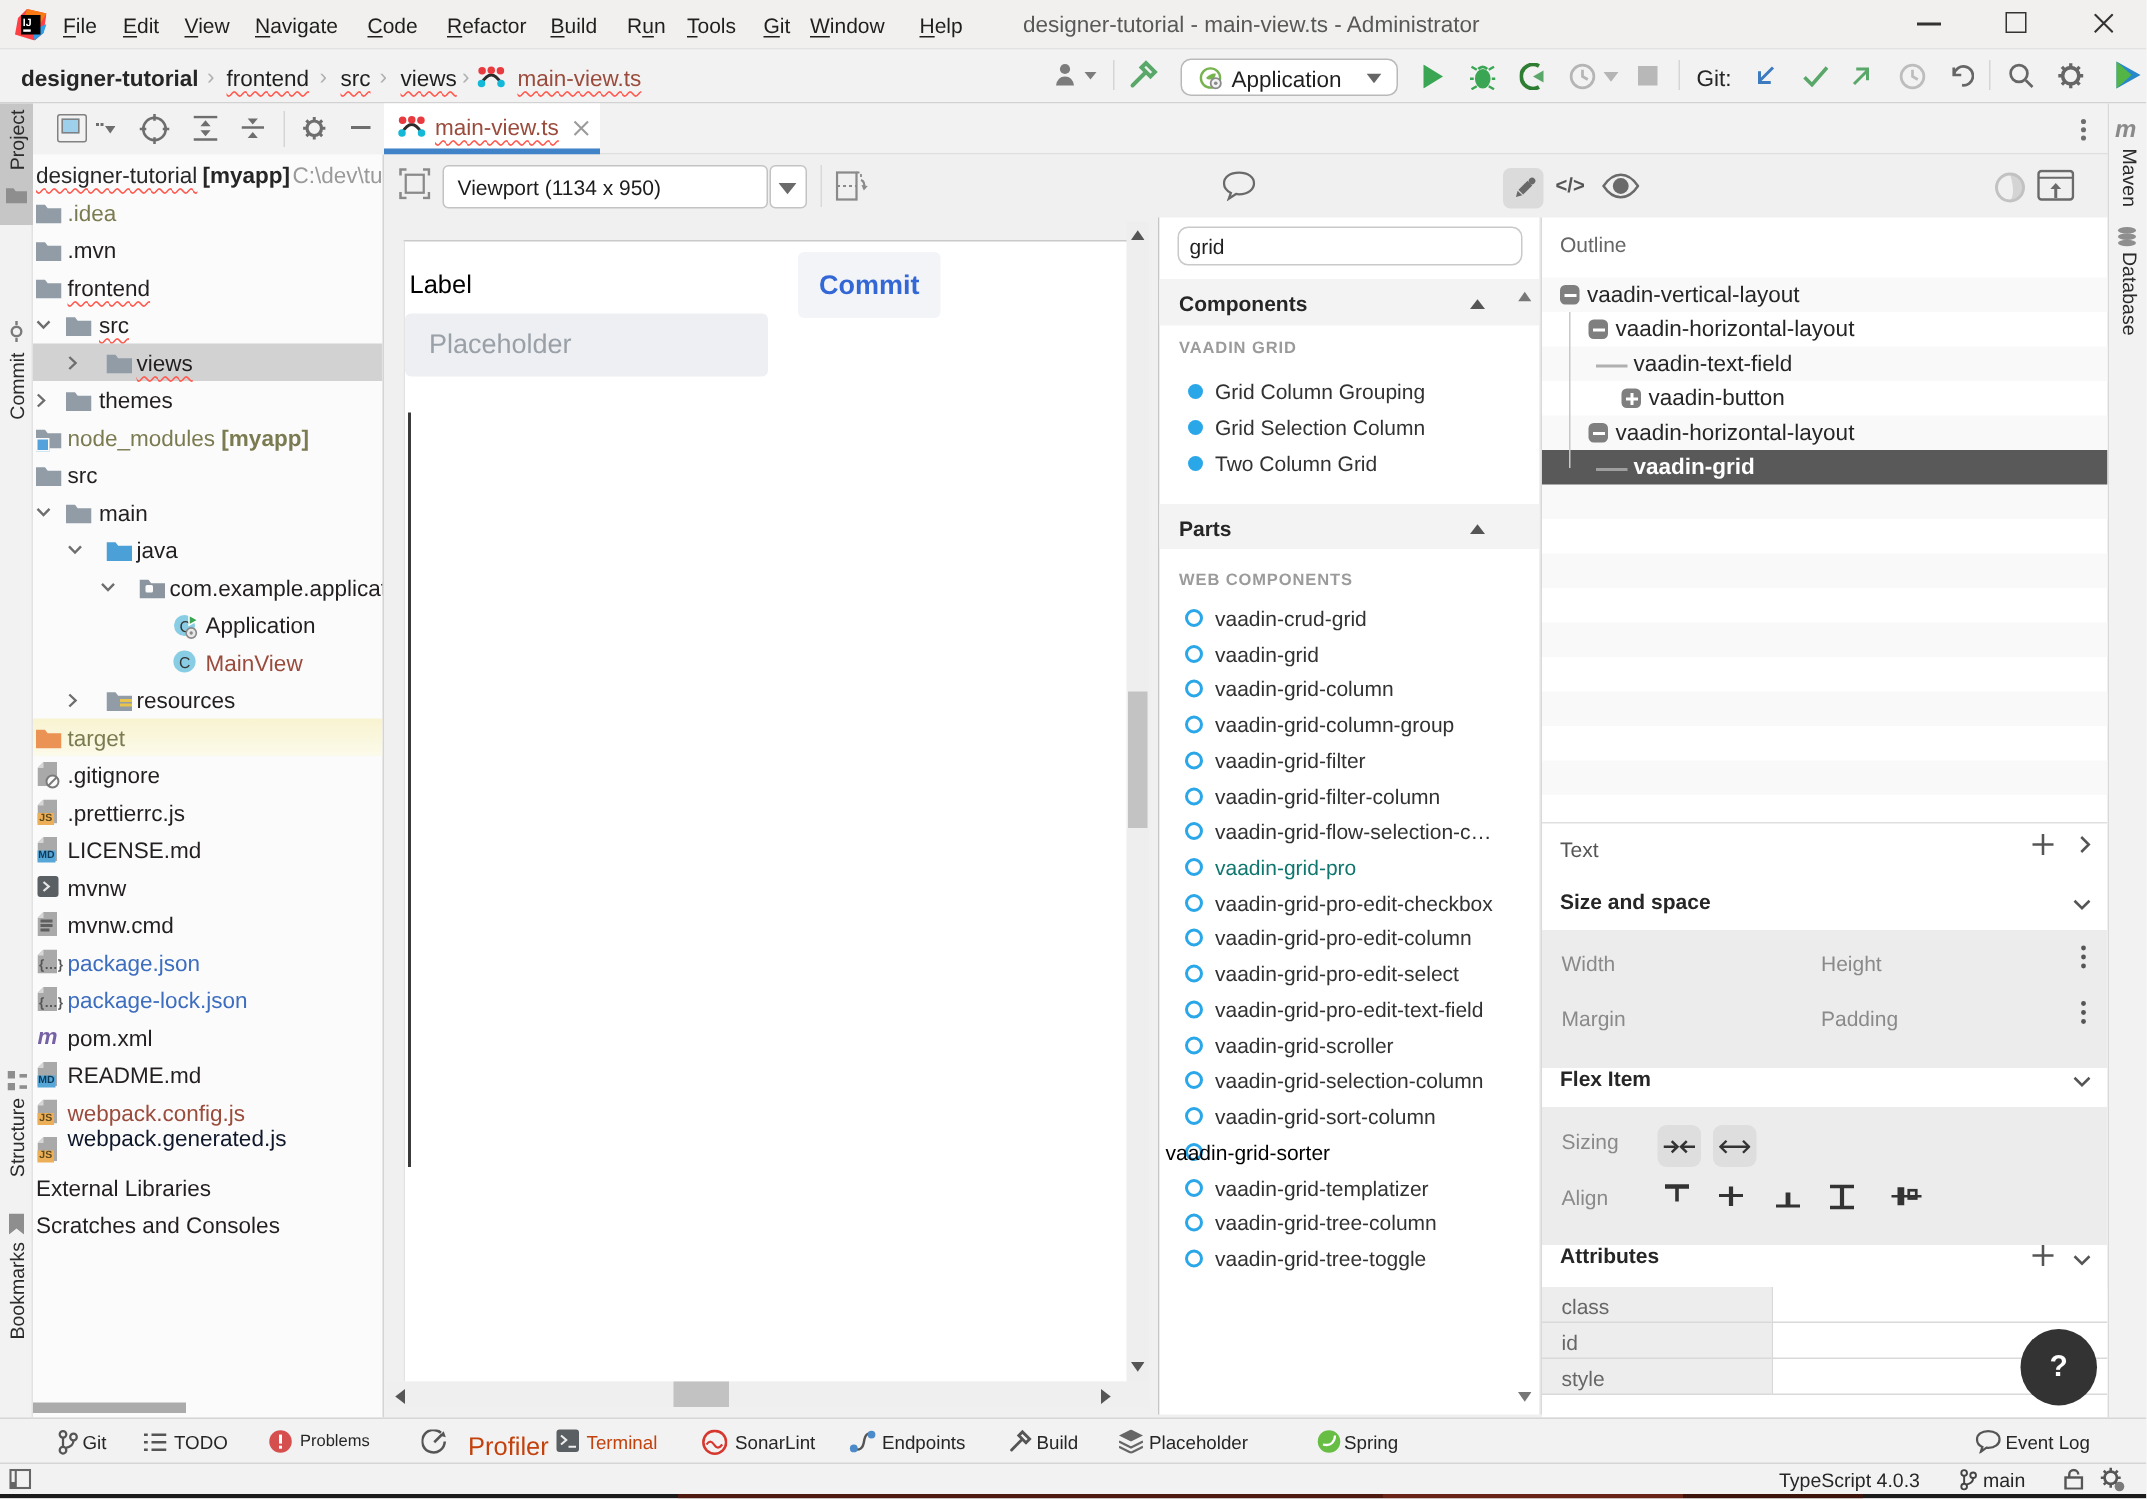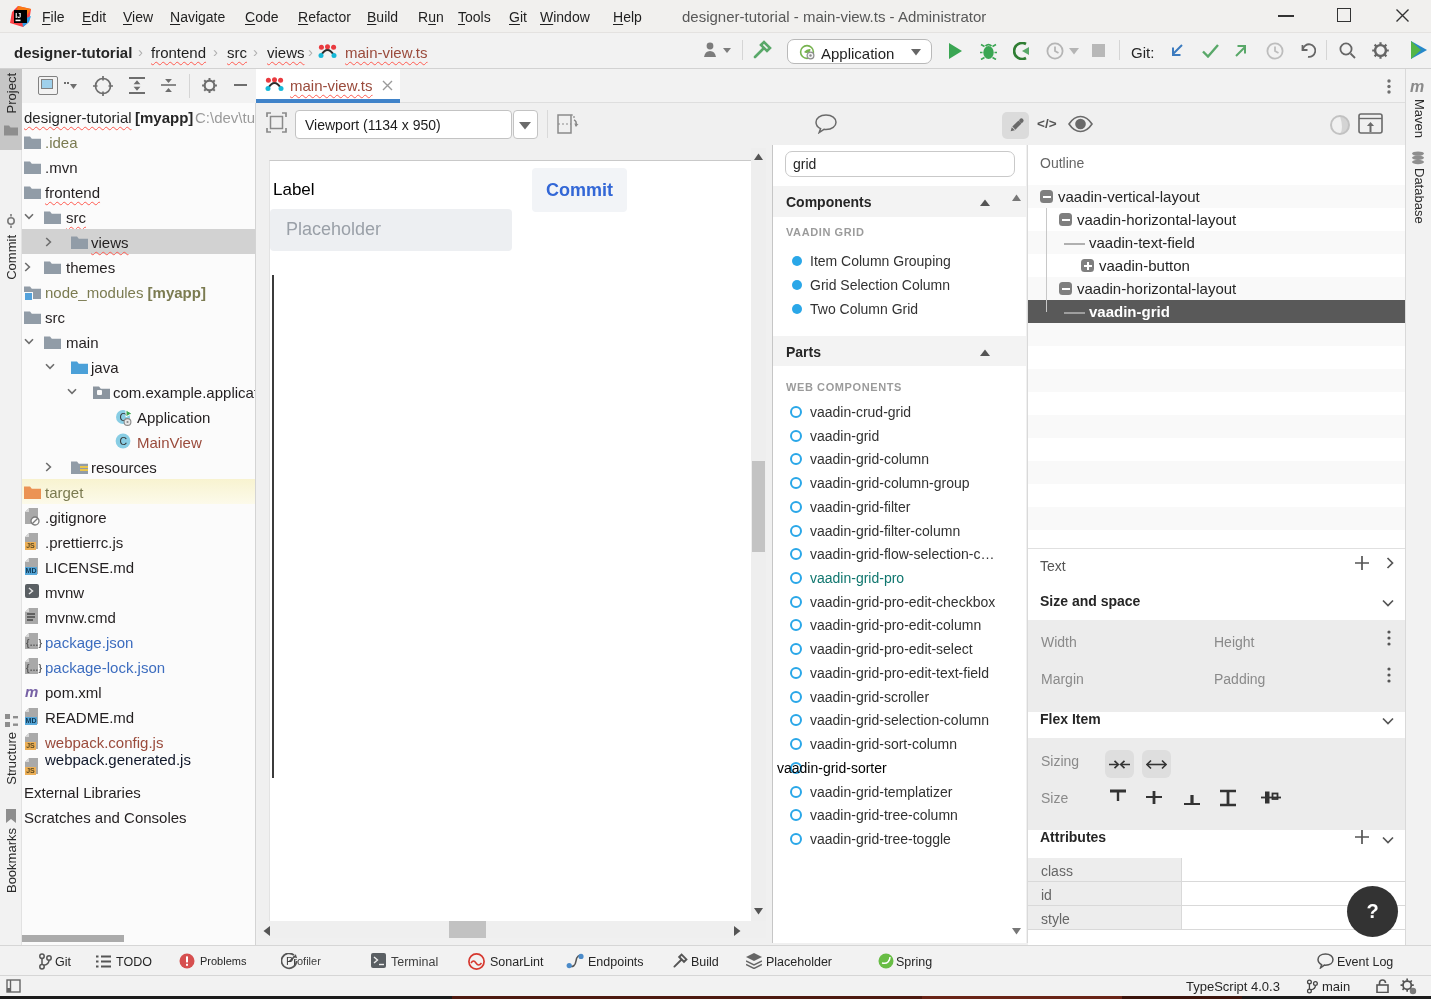--- a/index.html
+++ b/index.html
@@ -469,21 +469,21 @@
   <div class="a" style="left:517px;top:42px;width:253px;height:798px;background:#fff"></div>
   <div class="a" style="left:529px;top:48px;width:230px;height:26px;background:#fff;border:1px solid #c9c9c9;border-radius:7px;box-sizing:border-box"></div>
   <div class="a" style="left:537px;top:53px;color:#1f1f1f">grid</div>
   <div class="a" style="left:517px;top:83px;width:253px;height:31px;background:#f3f3f3"></div>
   <div class="a" style="left:530px;top:91px;font-weight:bold;color:#262626">Components</div>
   <svg class="a" style="left:724px;top:96px" width="10" height="7" viewBox="0 0 10 7">
         <path d="M0 7 h10 l-5 -6.5 z" fill="#555"></path>
       </svg>
   <div class="a" style="left:530px;top:123px;font-size:11px;font-weight:bold;color:#9b9b9b;letter-spacing:.6px">VAADIN GRID</div>
   <div class="a" style="left:536px;top:153px;width:10px;height:10px;border-radius:50%;background:#2aa7e8"></div>
-  <div class="a" style="left:554px;top:150px;color:#323232">Item Column Grouping</div>
+  <div class="a" style="left:554px;top:150px;color:#323232">Grid Column Grouping</div>
   <div class="a" style="left:536px;top:177px;width:10px;height:10px;border-radius:50%;background:#2aa7e8"></div>
   <div class="a" style="left:554px;top:174px;color:#323232">Grid Selection Column</div>
   <div class="a" style="left:536px;top:201px;width:10px;height:10px;border-radius:50%;background:#2aa7e8"></div>
   <div class="a" style="left:554px;top:198px;color:#323232">Two Column Grid</div>
   <div class="a" style="left:517px;top:233px;width:253px;height:30px;background:#f3f3f3"></div>
   <div class="a" style="left:530px;top:241px;font-weight:bold;color:#262626">Parts</div>
   <svg class="a" style="left:724px;top:246px" width="10" height="7" viewBox="0 0 10 7">
         <path d="M0 7 h10 l-5 -6.5 z" fill="#555"></path>
       </svg>
   <div class="a" style="left:530px;top:278px;font-size:11px;font-weight:bold;color:#9b9b9b;letter-spacing:.6px">WEB COMPONENTS</div>
@@ -597,21 +597,21 @@
   <div class="a" style="left:849px;top:647px;width:29px;height:28px;background:#dedede;border-radius:6px"></div>
   <svg class="a" style="left:853px;top:655px" width="21" height="13" viewBox="0 0 21 13">
         <path d="M0 6.5 h8 M21 6.5 h-8" stroke="#333" stroke-width="1.7"></path>
         <path d="M5.5 2.8 L9.3 6.5 L5.5 10.2 M15.5 2.8 L11.7 6.5 L15.5 10.2" stroke="#333" stroke-width="1.7" fill="none"></path>
       </svg>
   <div class="a" style="left:886px;top:647px;width:29px;height:28px;background:#dedede;border-radius:6px"></div>
   <svg class="a" style="left:890px;top:655px" width="21" height="13" viewBox="0 0 21 13">
         <path d="M1 6.5 h19" stroke="#333" stroke-width="1.6"></path>
         <path d="M5 2.5 l-4 4 l4 4 M16 2.5 l4 4 l-4 4" stroke="#333" stroke-width="1.6" fill="none"></path>
       </svg>
-  <div class="a" style="left:785px;top:687px;color:#8a8a8a">Size</div>
+  <div class="a" style="left:785px;top:687px;color:#8a8a8a">Align</div>
   <svg class="a" style="left:852px;top:686px" width="20" height="18" viewBox="0 0 20 18">
         <path d="M2 2 h16" stroke="#333" stroke-width="3"></path>
         <path d="M10 2 v10" stroke="#333" stroke-width="2.4"></path>
       </svg>
   <svg class="a" style="left:888px;top:686px" width="20" height="18" viewBox="0 0 20 18">
         <path d="M2 8 h16" stroke="#333" stroke-width="2"></path>
         <path d="M10 2 v13" stroke="#333" stroke-width="2.8"></path>
       </svg>
   <svg class="a" style="left:926px;top:686px" width="20" height="18" viewBox="0 0 20 18">
         <path d="M2 15 h16" stroke="#333" stroke-width="2"></path>
@@ -664,27 +664,27 @@
         <circle cx="8" cy="8" r="7.5" fill="#d64f4f"></circle>
         <rect x="7" y="3.4" width="2" height="6" fill="#fff"></rect>
         <rect x="7" y="10.8" width="2" height="2" fill="#fff"></rect>
       </svg>
   <div class="a" style="left:200px;top:9px;color:#262626;font-size:11px">Problems</div>
   <svg class="a" style="left:281px;top:7px" width="17" height="17" viewBox="0 0 17 17">
         <path d="M13 2.2 A7.5 7.5 0 1 0 15.5 8" stroke="#555" stroke-width="1.7" fill="none"></path>
         <path d="M8.5 8.5 L13.5 3.5" stroke="#555" stroke-width="1.7"></path>
         <path d="M14.8 1.2 l1.4 4 l-4.2 -1.2 z" fill="#555"></path>
       </svg>
-  <div class="a" style="left:286px;top:9px;color:#404040;font-size:11px">Profiler</div>
+  <div class="a" style="left:312px;top:9px;color:#c2410c;font-size:17px">Profiler</div>
   <div class="a" style="left:371px;top:7px;width:15px;height:15px;background:#5a5f63;border-radius:2px"></div>
   <svg class="a" style="left:373px;top:10px" width="12" height="10" viewBox="0 0 12 10">
         <path d="M1 1 L4.5 4 L1 7" stroke="#eee" stroke-width="1.4" fill="none"></path>
         <path d="M6 8.5 h5" stroke="#eee" stroke-width="1.4"></path>
       </svg>
-  <div class="a" style="left:391px;top:9px;color:#404040;font-size:12.5px">Terminal</div>
+  <div class="a" style="left:391px;top:9px;color:#c2410c;font-size:12.5px">Terminal</div>
   <svg class="a" style="left:468px;top:7px" width="17" height="17" viewBox="0 0 17 17">
         <circle cx="8.5" cy="8.5" r="7.6" fill="none" stroke="#d6382f" stroke-width="1.7"></circle>
         <path d="M3 10 q2.5 -4 5 0 q2.5 4 5.5 0" stroke="#d6382f" stroke-width="1.5" fill="none"></path>
       </svg>
   <div class="a" style="left:490px;top:9px;color:#262626;font-size:12.5px">SonarLint</div>
   <svg class="a" style="left:566px;top:7px" width="18" height="16" viewBox="0 0 18 16">
         <path d="M3 13 q6 2 7 -5 q1 -7 6 -5" stroke="#555" stroke-width="1.6" fill="none"></path>
         <circle cx="3.2" cy="12.6" r="2.6" fill="#4b8bc9"></circle>
         <circle cx="15" cy="3.4" r="2.6" fill="#4b8bc9"></circle>
       </svg>

